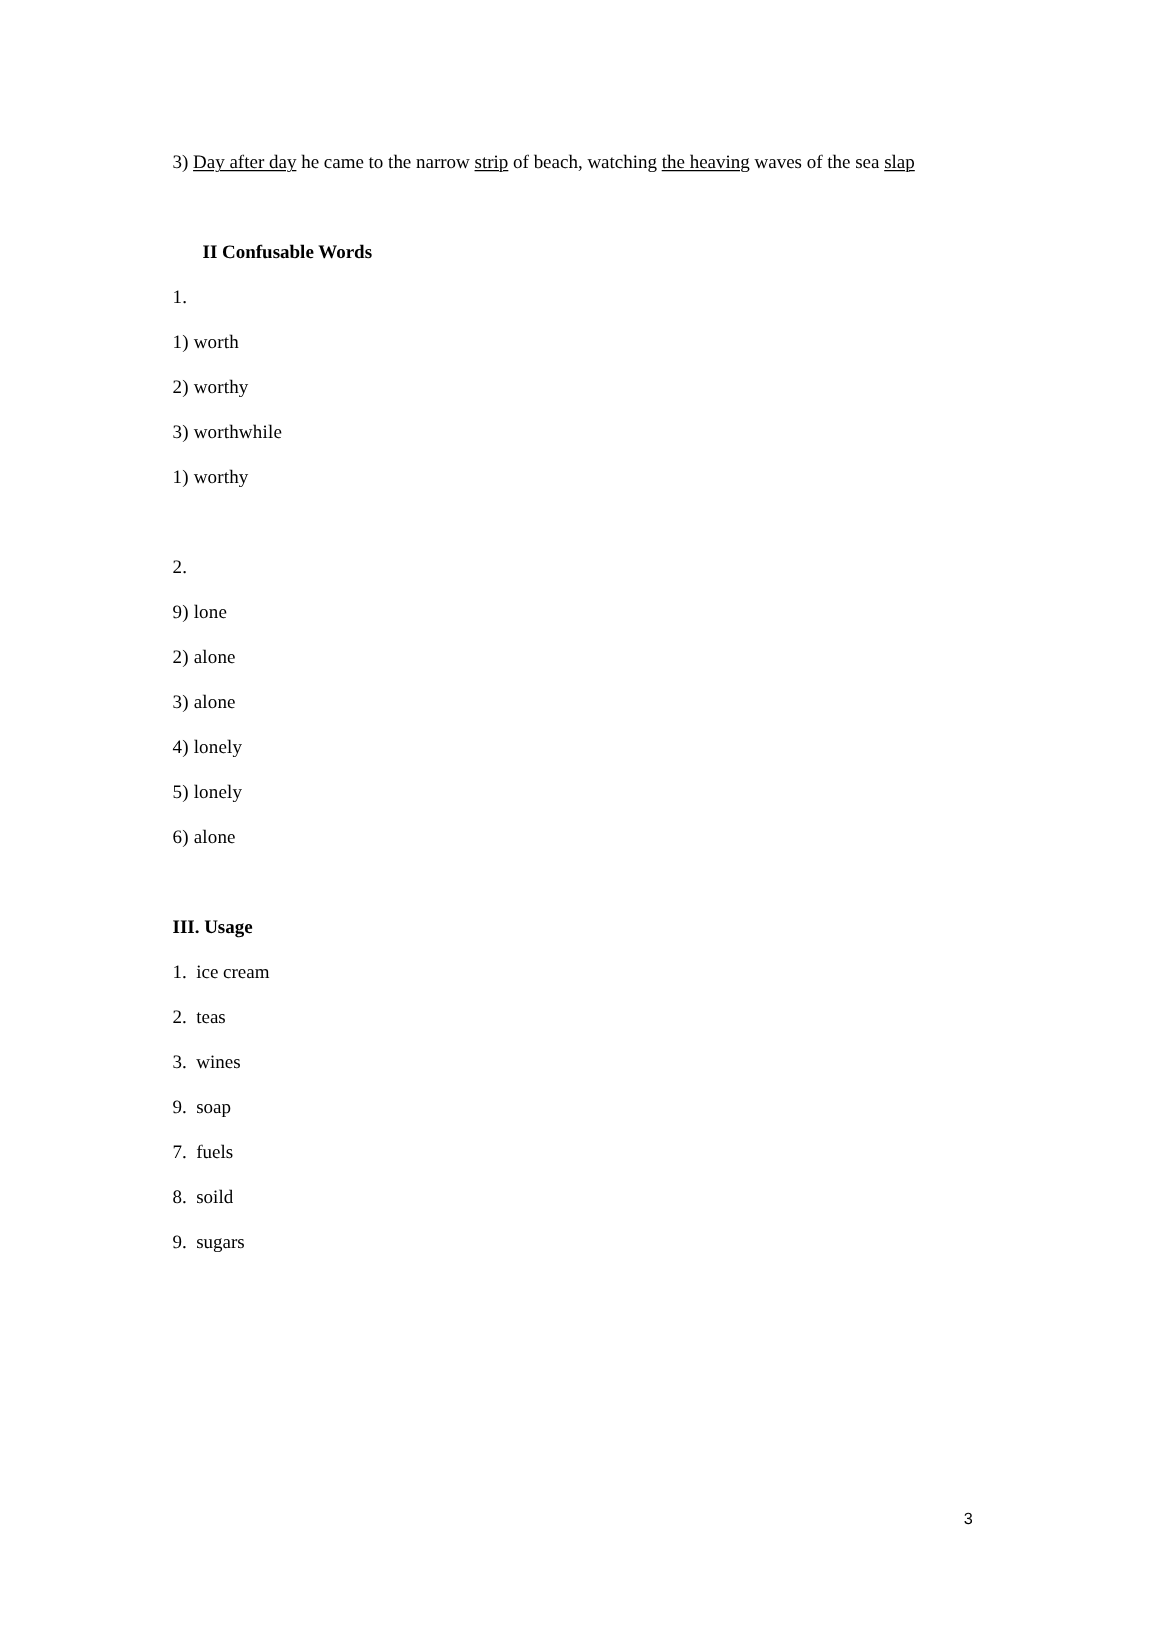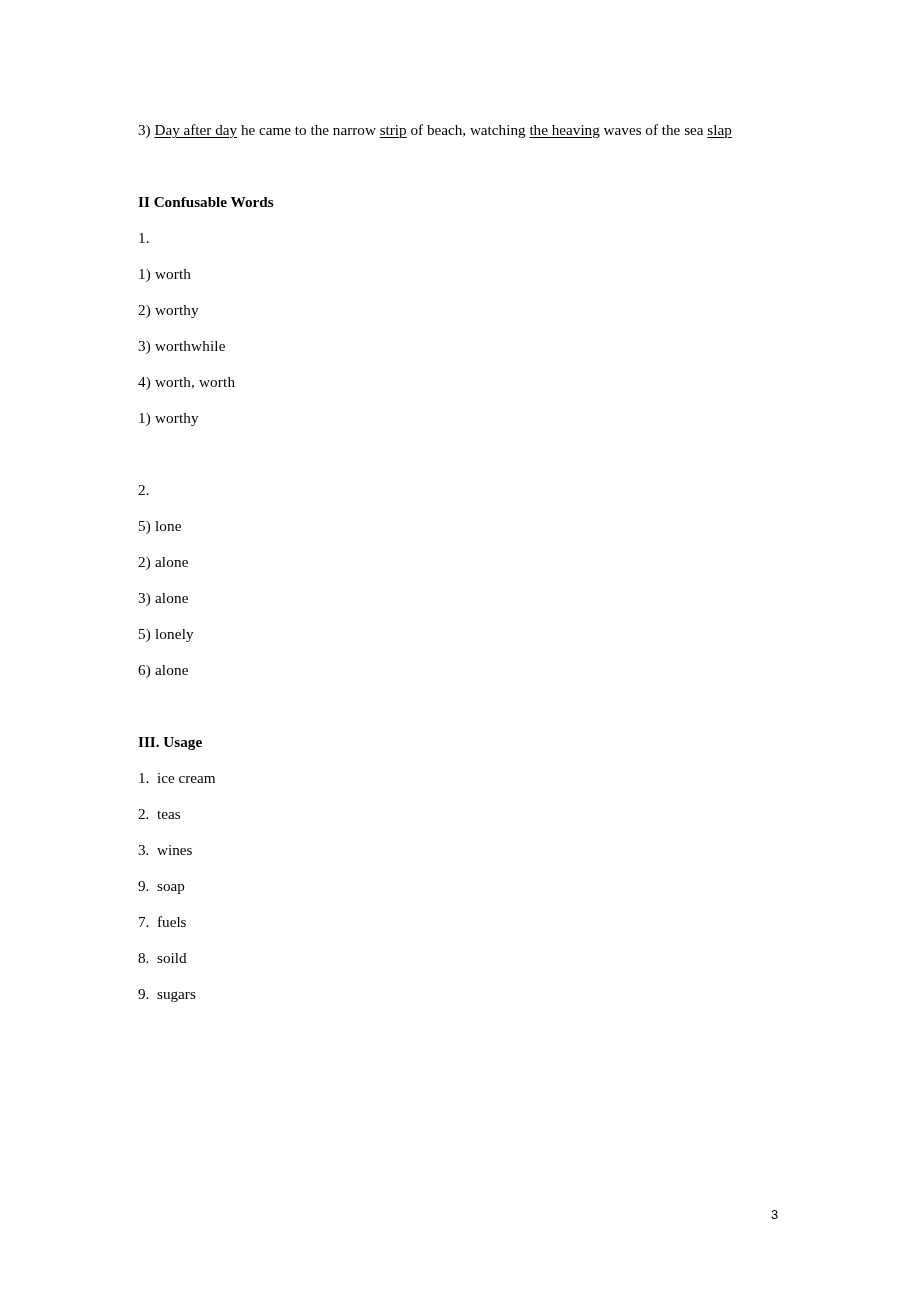--- a/index.html
+++ b/index.html
@@ -54,20 +54,21 @@
 
   .heading {
     font-size: 15.2px;
     line-height: 36px;
     font-weight: bold;
     white-space: nowrap;
   }
 
   .heading .numeral-light {
     font-weight: bold;
+    margin-left: 24px;
   }
 
   .spacer {
     height: 36px;
   }
 
   
   .usage-item {
     font-size: 15.2px;
     line-height: 36px;
@@ -100,29 +101,29 @@
 
     <div class="heading">
       <span class="numeral-light">II</span>
       <span>Confusable Words</span>
     </div>
 
     <div class="line">1.</div>
     <div class="line">1) worth</div>
     <div class="line">2) worthy</div>
     <div class="line">3) worthwhile</div>
-    <div class="line">4) worth, worth</div>
     <div class="line">1) worthy</div>
 
     <div class="spacer"></div>
 
     <div class="line">2.</div>
-    <div class="line">5) lone</div>
+    <div class="line">9) lone</div>
     <div class="line">2) alone</div>
     <div class="line">3) alone</div>
+    <div class="line">4) lonely</div>
     <div class="line">5) lonely</div>
     <div class="line">6) alone</div>
 
     <div class="spacer"></div>
 
     <div class="heading">III. Usage</div>
 
     <div class="usage-item">1.  ice cream</div>
     <div class="usage-item">2.  teas</div>
     <div class="usage-item">3.  wines</div>

